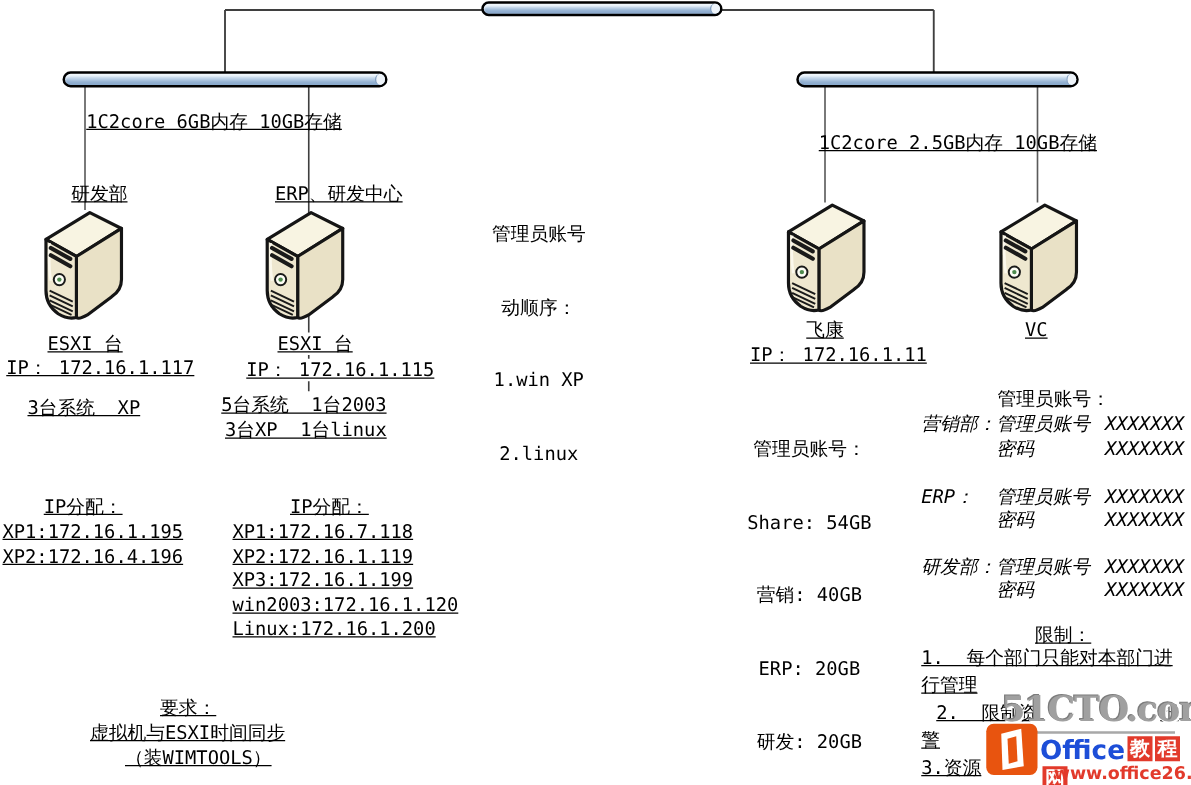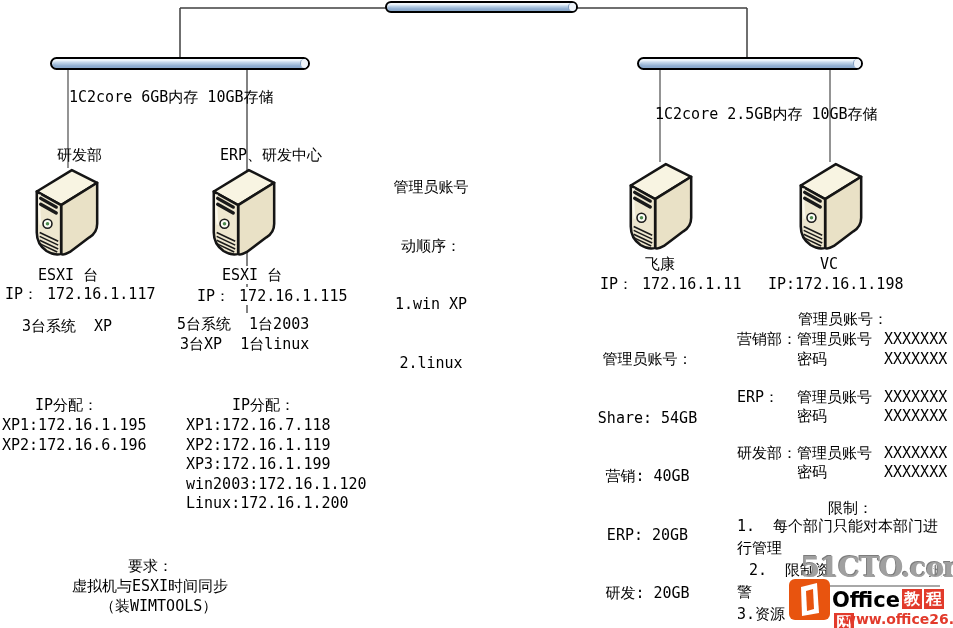--- a/index.html
+++ b/index.html
@@ -5,38 +5,38 @@
   html,body{margin:0;padding:0;background:#fff;}
   #canvas{position:relative;width:953px;height:628px;background:#fff;overflow:hidden;
           font-family:"DejaVu Sans Mono","DejaVu Sans",sans-serif;color:#000;}
   .wires{position:absolute;left:0;top:0;z-index:1;}
   .bus{position:absolute;z-index:2;height:13px;border:2px solid #000;border-radius:8px;
        background:linear-gradient(180deg,#e3eef8 0%,#c2d6ea 40%,#9fbbda 100%);
        box-shadow:inset 0 2px 2px #f2f8fd, inset 0 -3px 3px #8aa9cc;box-sizing:border-box;}
   .bus .cap{position:absolute;right:0px;top:0px;bottom:0px;width:7px;background:#eef4fa;
        border-radius:50%;border-left:1px solid #7d9abd;}
   .srv{position:absolute;z-index:2;}
-  .lbl{position:absolute;z-index:3;font-size:15px;line-height:18px;white-space:pre;}
+  .lbl{position:absolute;z-index:3;font-size:15px;line-height:18px;white-space:pre;text-decoration:underline;}
   .whbg{background:#fff;}
   .ctr{text-align:center;}
   .block{position:absolute;z-index:3;font-size:15px;line-height:19.5px;white-space:pre;}
-  .admin-row{position:absolute;width:210px;height:19px;}
+  .admin-row{position:absolute;width:210px;height:19px;font-style:italic;}
   .admin-row span{position:absolute;top:0;font-size:15px;white-space:pre;}
   .a-dept{left:0;}
   .a-label{left:60;}
   .a-label{left:60px;}
   .a-value{left:147px;}
   
   .wm{position:absolute;z-index:4;}
   .wm-site{font-family:"DejaVu Serif","Liberation Serif",serif;font-weight:bold;
        font-size:28px;letter-spacing:-1px;color:#a0a0a0;
        text-shadow:-1px -1px 0 #7c7c7c,1px 1px 0 #ffffff;}
   .wm-underline{position:absolute;height:2px;background:#a8a8a8;z-index:4;}
   .wm-brand{font-size:21px;font-weight:bold;font-family:"DejaVu Sans",sans-serif;}
-  .wm-brand .office{color:#000000;text-shadow:1px 1px 0 #fff;}
+  .wm-brand .office{color:#1d4ed8;text-shadow:1px 1px 0 #fff;}
   .wm-brand .blocks span{display:inline-block;background:#e23a2b;color:#fff;
        font-size:16px;line-height:20px;width:20px;text-align:center;margin-left:2px;
        vertical-align:3px;}
   .wm-url{font-size:14px;font-weight:bold;color:#e23a2b;font-family:"DejaVu Sans",sans-serif;}
   .wm-logo{position:absolute;z-index:4;}
   .faint{color:#555;}
 </style>
 </head>
 <body>
 
@@ -100,21 +100,21 @@
   <div class="lbl" style="left:5px;top:285px;">IP： 172.16.1.117</div>
   <div class="lbl" style="left:22px;top:317px;">3台系统  XP</div>
 
   <div class="lbl whbg" style="left:222px;top:266px;">ESXI 台</div>
   <div class="lbl whbg" style="left:197px;top:287px;">IP： 172.16.1.115</div>
   <div class="lbl" style="left:177px;top:315px;">5台系统  1台2003</div>
   <div class="lbl" style="left:180px;top:335px;">3台XP  1台linux</div>
 
   <div class="lbl" style="left:35px;top:396px;">IP分配：</div>
   <div class="lbl" style="left:2px;top:416px;">XP1:172.16.1.195</div>
-  <div class="lbl" style="left:2px;top:436px;">XP2:172.16.6.196</div>
+  <div class="lbl" style="left:2px;top:436px;">XP2:172.16.4.196</div>
 
   <div class="lbl" style="left:232px;top:396px;">IP分配：</div>
   <div class="lbl" style="left:186px;top:416px;">XP1:172.16.7.118</div>
   <div class="lbl" style="left:186px;top:436px;">XP2:172.16.1.119</div>
   <div class="lbl" style="left:186px;top:455px;">XP3:172.16.1.199</div>
   <div class="lbl" style="left:186px;top:475px;">win2003:172.16.1.120</div>
   <div class="lbl" style="left:186px;top:494px;">Linux:172.16.1.200</div>
 
   <div class="lbl" style="left:128px;top:557px;">要求：</div>
   <div class="lbl" style="left:72px;top:577px;">虚拟机与ESXI时间同步</div>
@@ -124,21 +124,20 @@
     <div>管理员账号</div>
     <div>动顺序：</div>
     <div>1.win XP</div>
     <div>2.linux</div>
   </div>
 
   <div class="lbl" style="left:655px;top:105px;">1C2core 2.5GB内存 10GB存储</div>
   <div class="lbl" style="left:645px;top:255px;">飞康</div>
   <div class="lbl" style="left:600px;top:275px;">IP： 172.16.1.11</div>
   <div class="lbl" style="left:820px;top:255px;">VC</div>
-  <div class="lbl" style="left:768px;top:275px;">IP:172.16.1.198</div>
 
   <div class="block ctr" style="left:580px;top:311px;width:135px;">
     <div>管理员账号：</div>
     <div>Share: 54GB</div>
     <div>营销: 40GB</div>
     <div>ERP: 20GB</div>
     <div>研发: 20GB</div>
   </div>
 
   <div class="block" style="left:737px;top:310px;width:212px;height:175px;">

